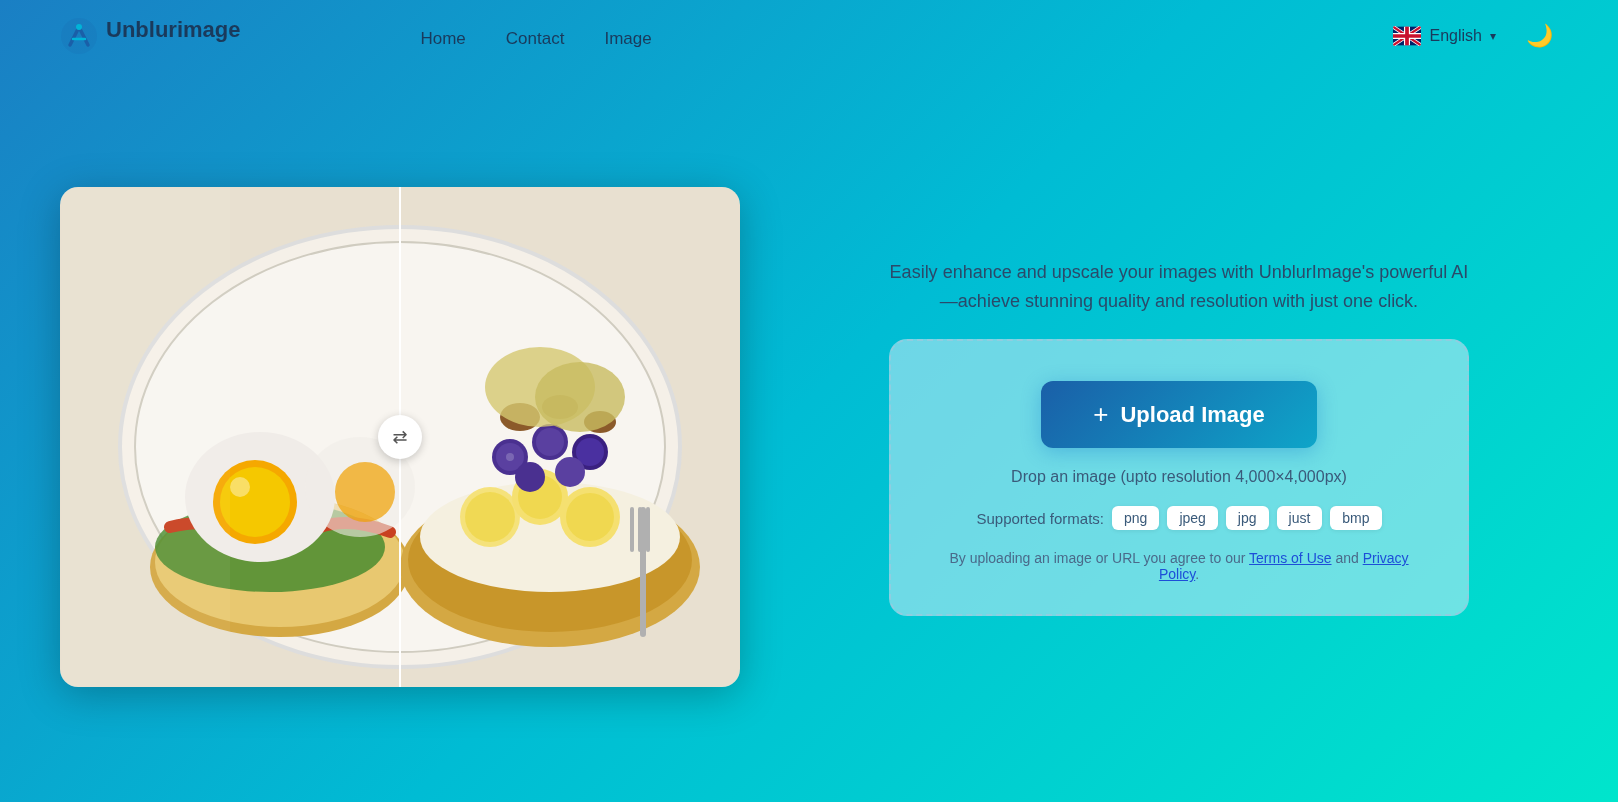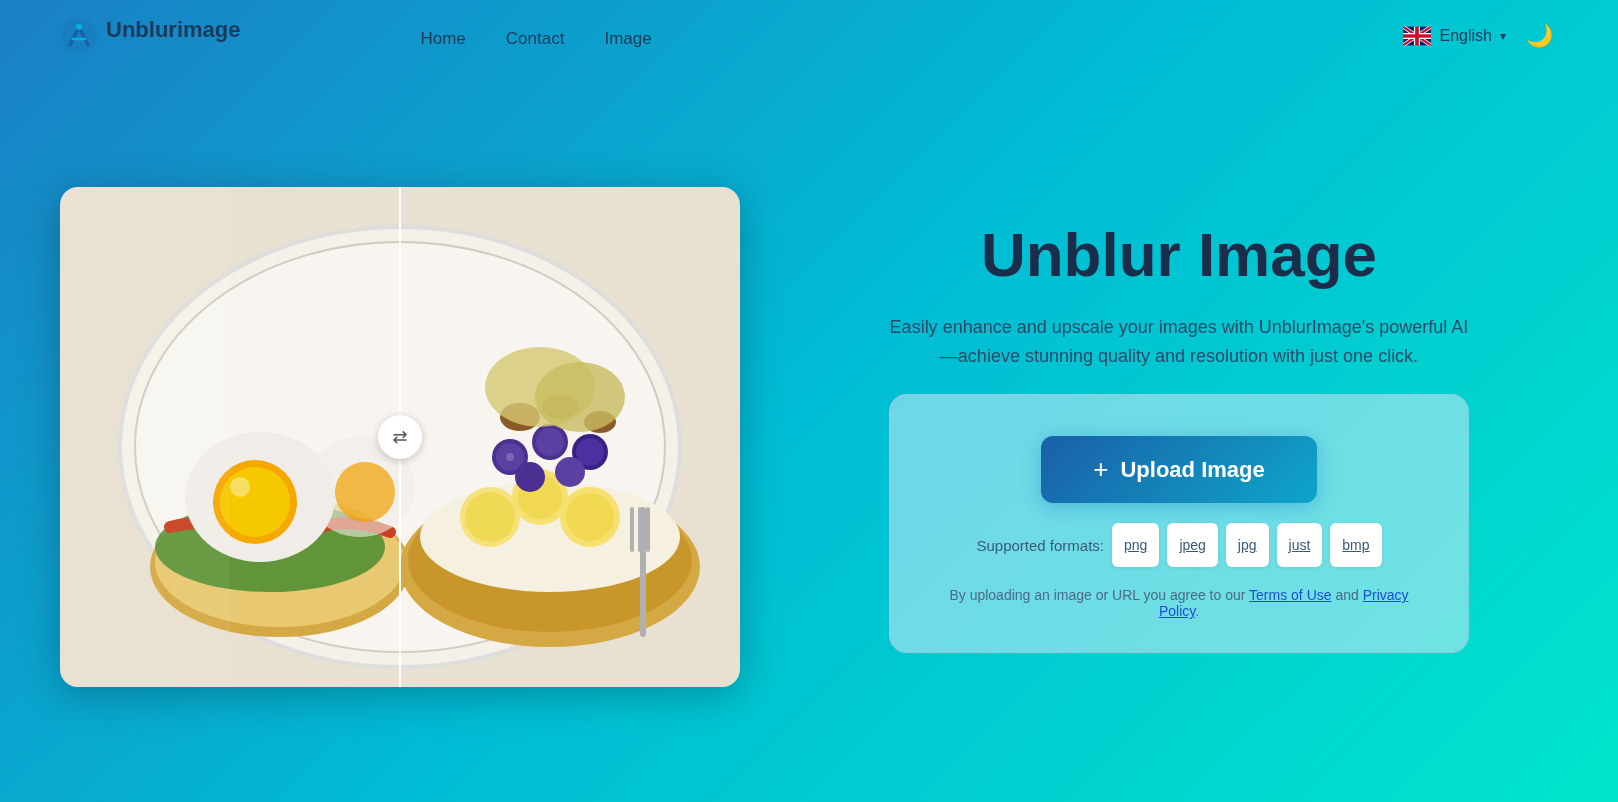--- a/index.html
+++ b/index.html
@@ -55,21 +55,21 @@
       font-weight: 500;
       cursor: pointer;
       text-decoration: none;
       margin-top: 6px;
     }
 
     .nav-right {
       margin-left: auto;
       display: flex;
       align-items: center;
-      gap: 16px;
+      gap: 26px;
       text-align: right;
     }
 
     .lang-selector {
       display: flex;
       align-items: center;
       gap: 8px;
       cursor: pointer;
       font-size: 16px;
       color: #1a3a5c;
@@ -234,26 +234,25 @@
     }
 
     .formats-label {
       font-size: 15px;
       color: #3a5a7a;
     }
 
     .format-badge {
       background: white;
       border-radius: 6px;
-      padding: 14px 12px;
+      padding: 4px 12px;
       font-size: 14px;
       color: #3a5a7a;
       font-weight: 500;
       box-shadow: 0 1px 4px rgba(0,0,0,0.08);
-      text-decoration: underline;
     }
 
     .terms-text {
       font-size: 14px;
       color: #4a6a8a;
       text-align: center;
     }
 
     .terms-link {
       color: #1d4ed8;
@@ -377,29 +376,29 @@
 
       <rect x="0" y="0" width="340" height="500" fill="rgba(255,255,255,0.05)" clip-path="url(#leftHalf)" filter="url(#blurLeft)"></rect>
     </svg>
 
     <div class="compare-divider"></div>
 
     <div class="compare-handle">⇄</div>
   </div>
 
   <div class="right-content">
-    <h1 class="hero-title">Unblur Image</h1>
     <p class="hero-subtitle">Easily enhance and upscale your images with UnblurImage's powerful AI—achieve stunning quality and resolution with just one click.</p>
 
     <div class="upload-card">
       <button class="upload-btn">
         <span class="plus-icon">+</span>
         <span>Upload Image</span>
       </button>
 
+      <p class="drop-text">Drop an image (upto resolution 4,000×4,000px)</p>
 
       <div class="formats-row">
         <span class="formats-label">Supported formats:</span>
         <span class="format-badge">png</span>
         <span class="format-badge">jpeg</span>
         <span class="format-badge">jpg</span>
         <span class="format-badge">just</span>
         <span class="format-badge">bmp</span>
       </div>
 

